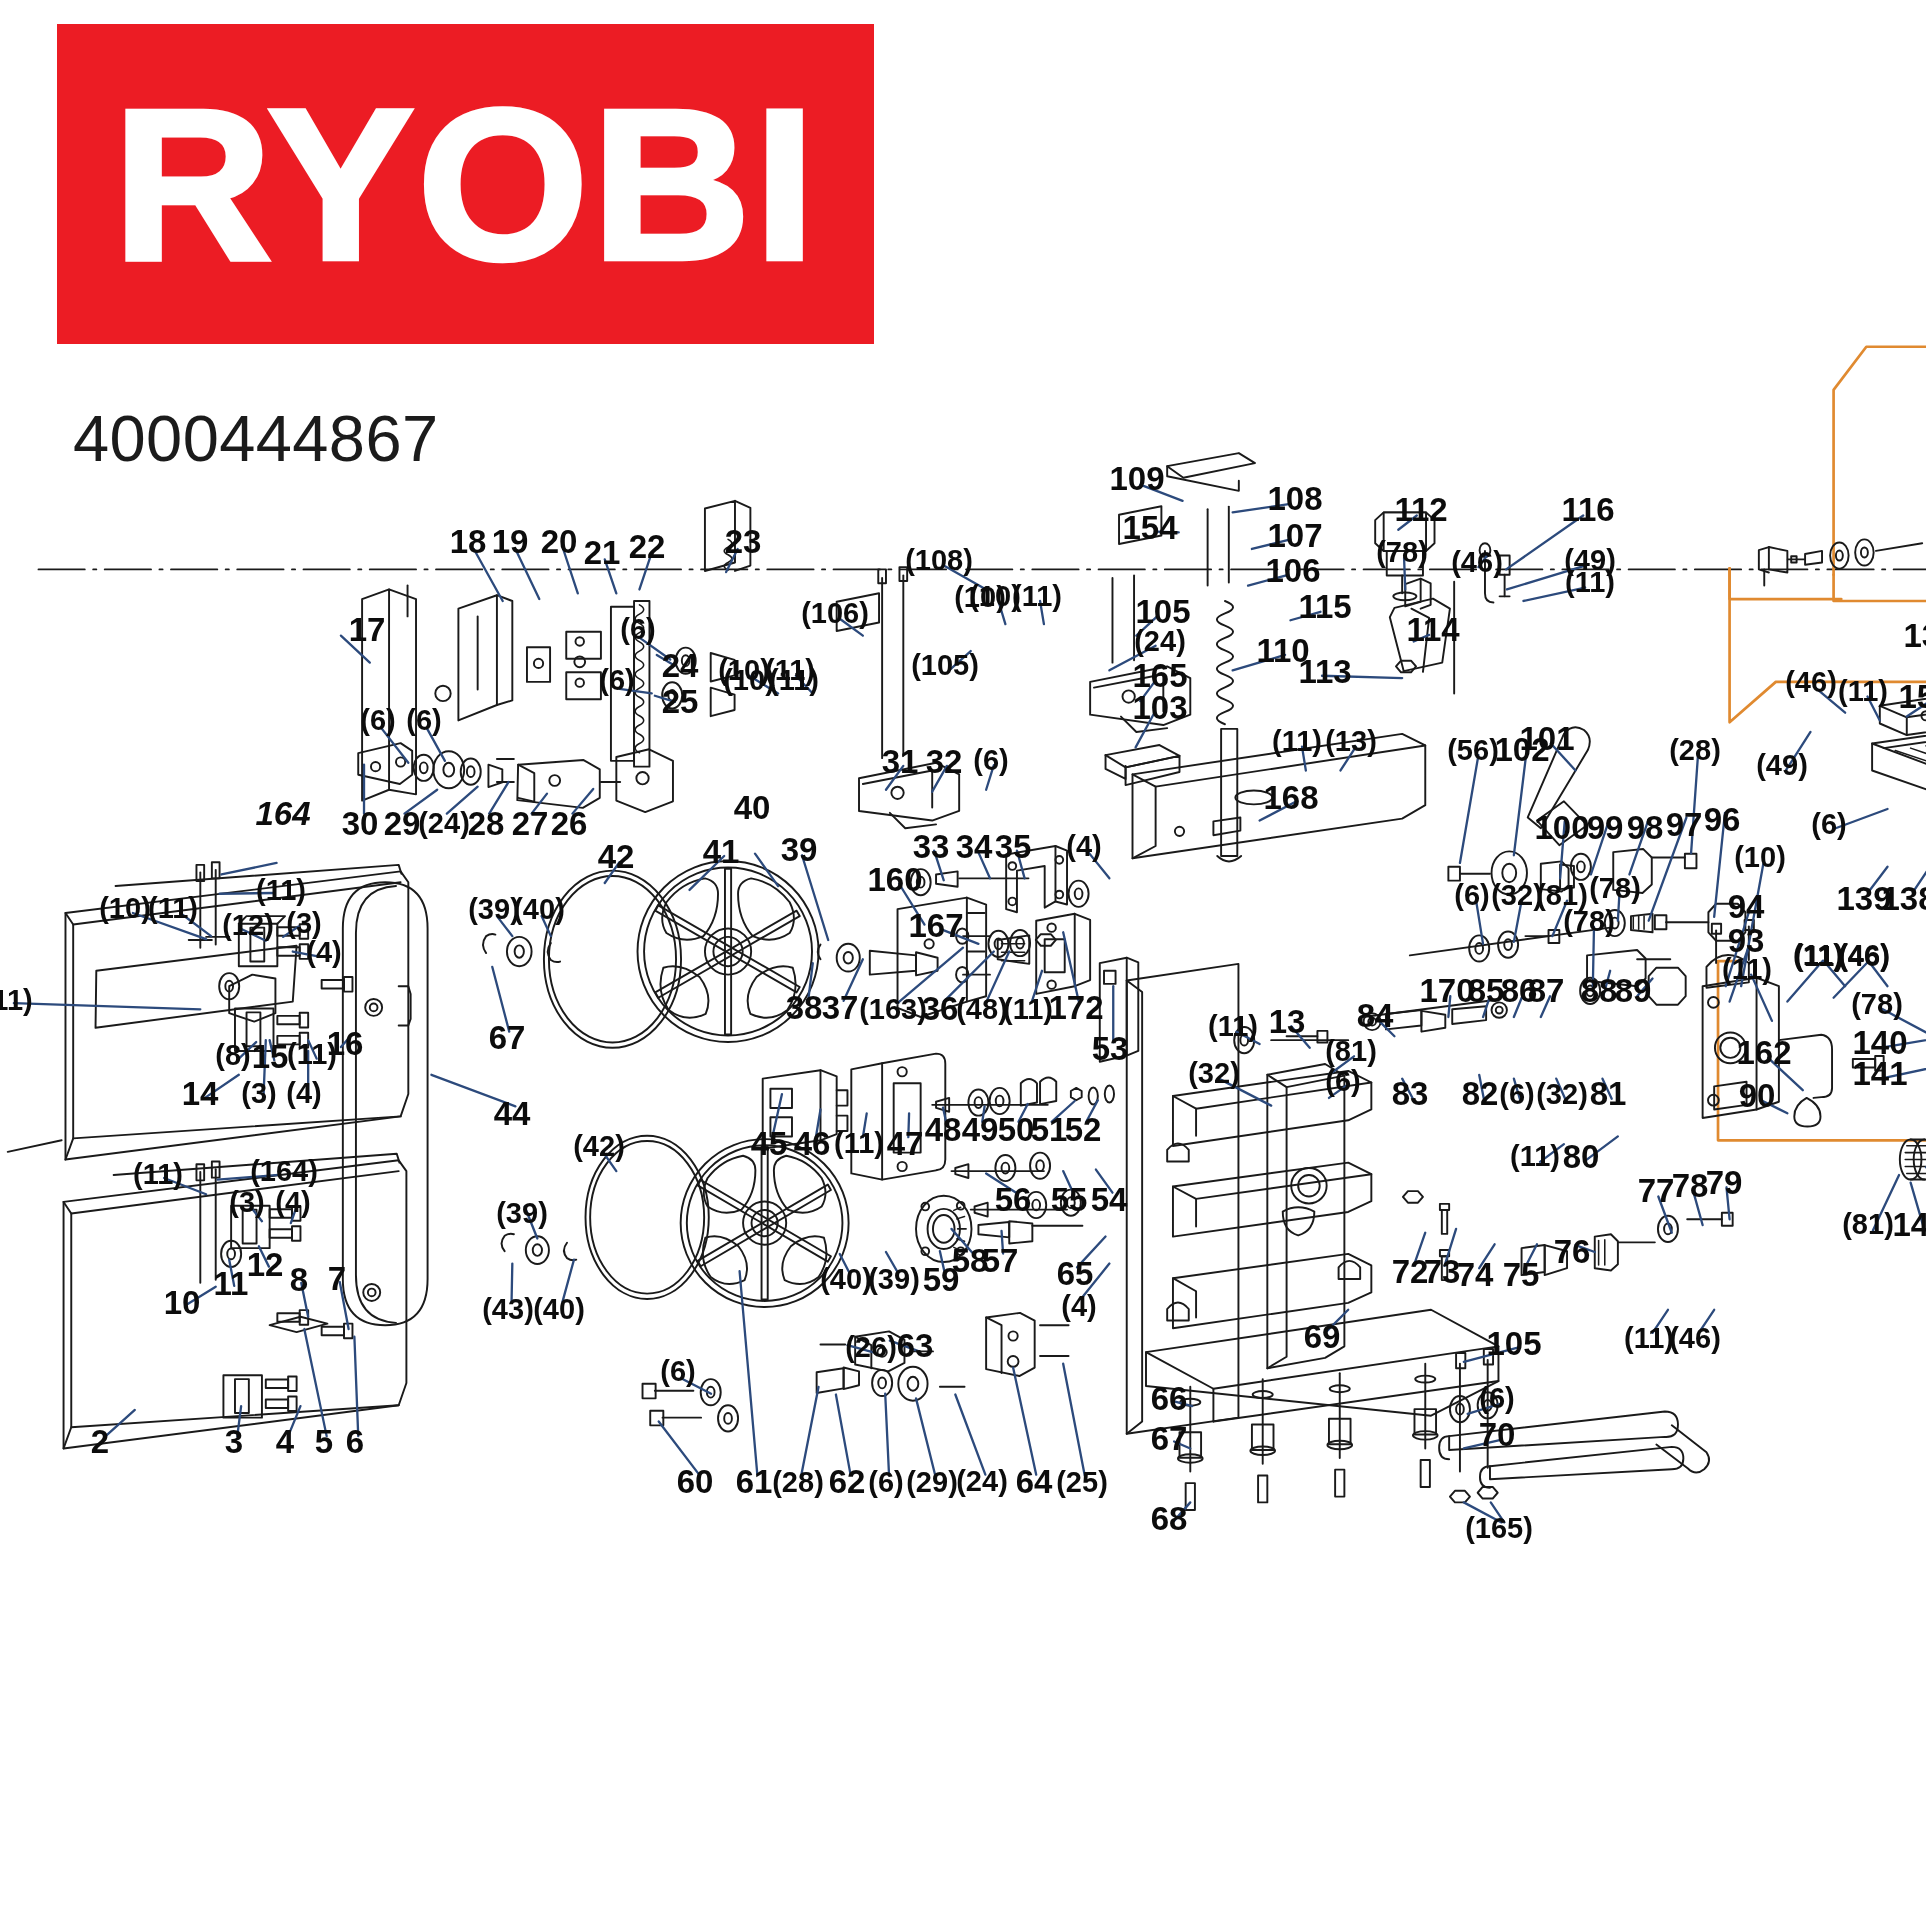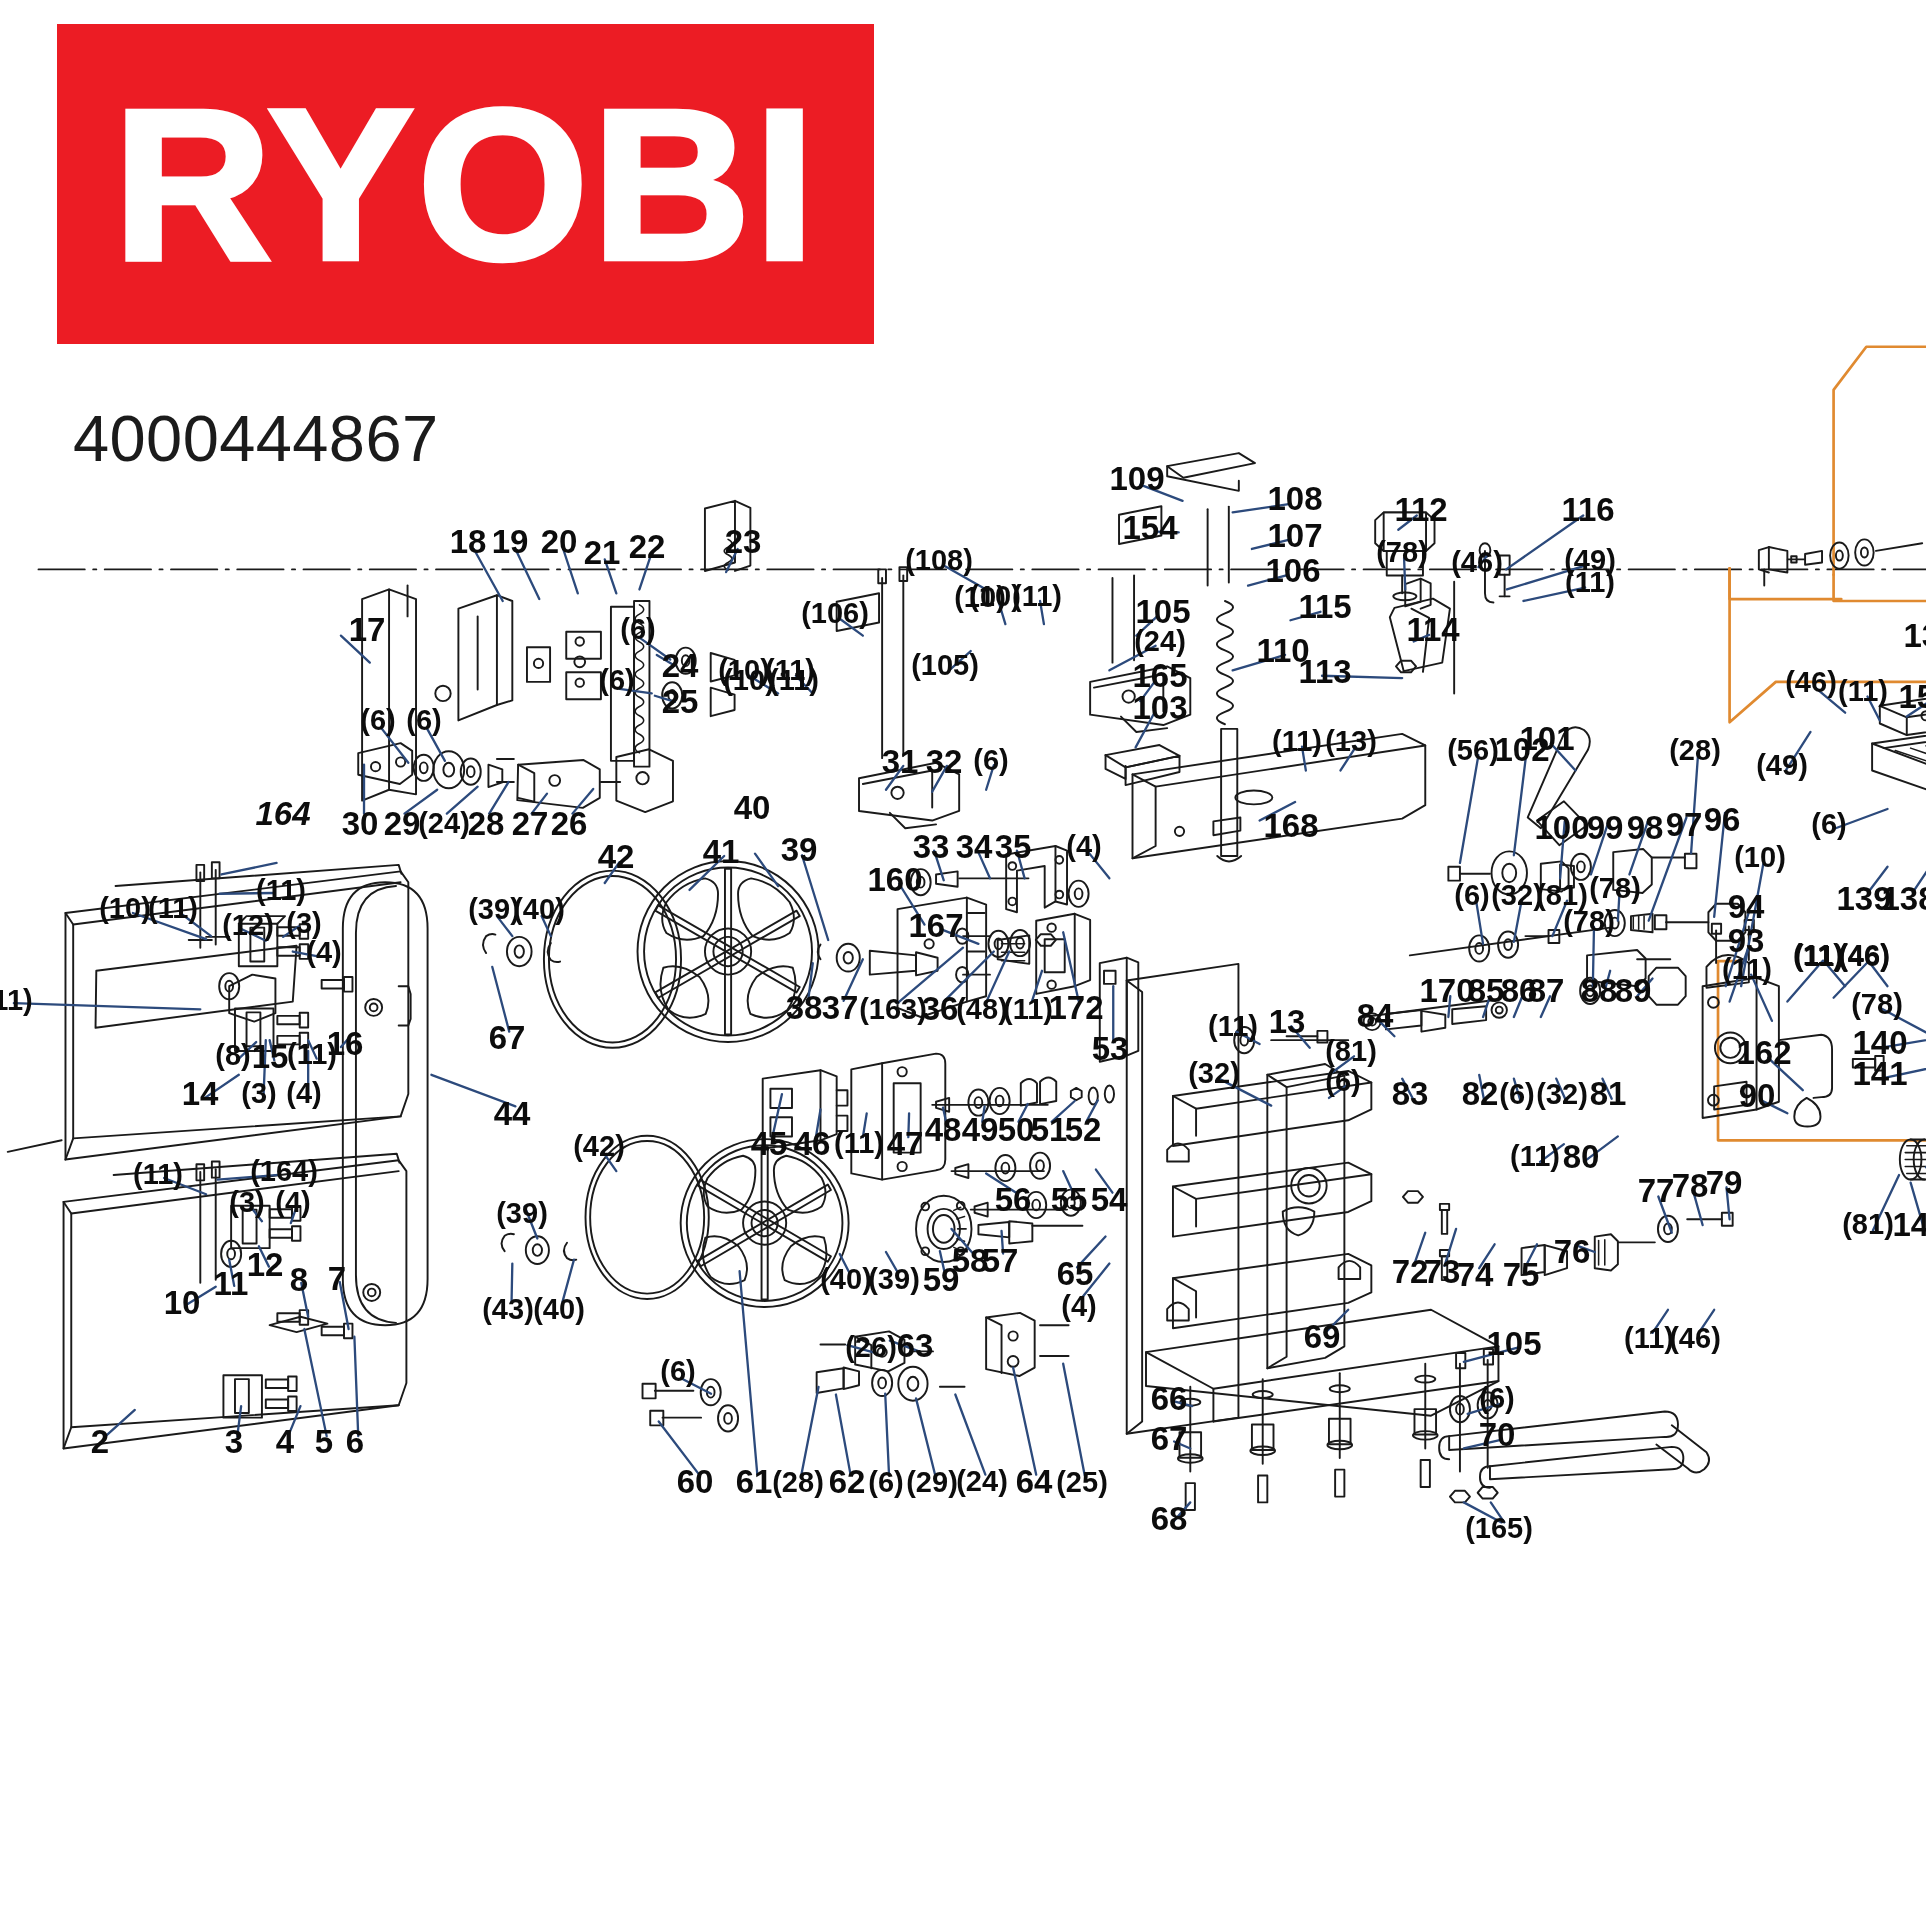--- a/index.html
+++ b/index.html
@@ -1299,21 +1299,21 @@
       <div class="cal paren" style="left: 1517px; top: 895px;">(32)</div>
       <div class="cal paren" style="left: 1562px; top: 895px;">(81)</div>
       <div class="cal paren" style="left: 1615px; top: 888px;">(78)</div>
       <div class="cal paren" style="left: 1589px; top: 921px;">(78)</div>
       <div class="cal main" style="left: 1447px; top: 990px;">170</div>
       <div class="cal main" style="left: 1486px; top: 990px;">85</div>
       <div class="cal main" style="left: 1519px; top: 990px;">86</div>
       <div class="cal main" style="left: 1546px; top: 990px;">87</div>
       <div class="cal main" style="left: 1599px; top: 990px;">88</div>
       <div class="cal main" style="left: 1633px; top: 990px;">89</div>
-      <div class="cal main" style="left: 1291px; top: 797px; margin-top: 28px;">168</div>
+      <div class="cal main" style="left: 1291px; top: 797px;">168</div>
       <div class="cal paren" style="left: 1297px; top: 741px;">(11)</div>
       <div class="cal paren" style="left: 1351px; top: 741px;">(13)</div>
       <div class="cal main" style="left: 1931px; top: 635px;">136</div>
       <div class="cal paren" style="left: 1811px; top: 682px;">(46)</div>
       <div class="cal paren" style="left: 1863px; top: 691px;">(11)</div>
       <div class="cal main" style="left: 1926px; top: 696px;">156</div>
       <div class="cal paren" style="left: 1782px; top: 765px;">(49)</div>
       <div class="cal paren" style="left: 1829px; top: 824px;">(6)</div>
       <div class="cal main" style="left: 1864px; top: 898px;">139</div>
       <div class="cal main" style="left: 1909px; top: 898px;">138</div>

